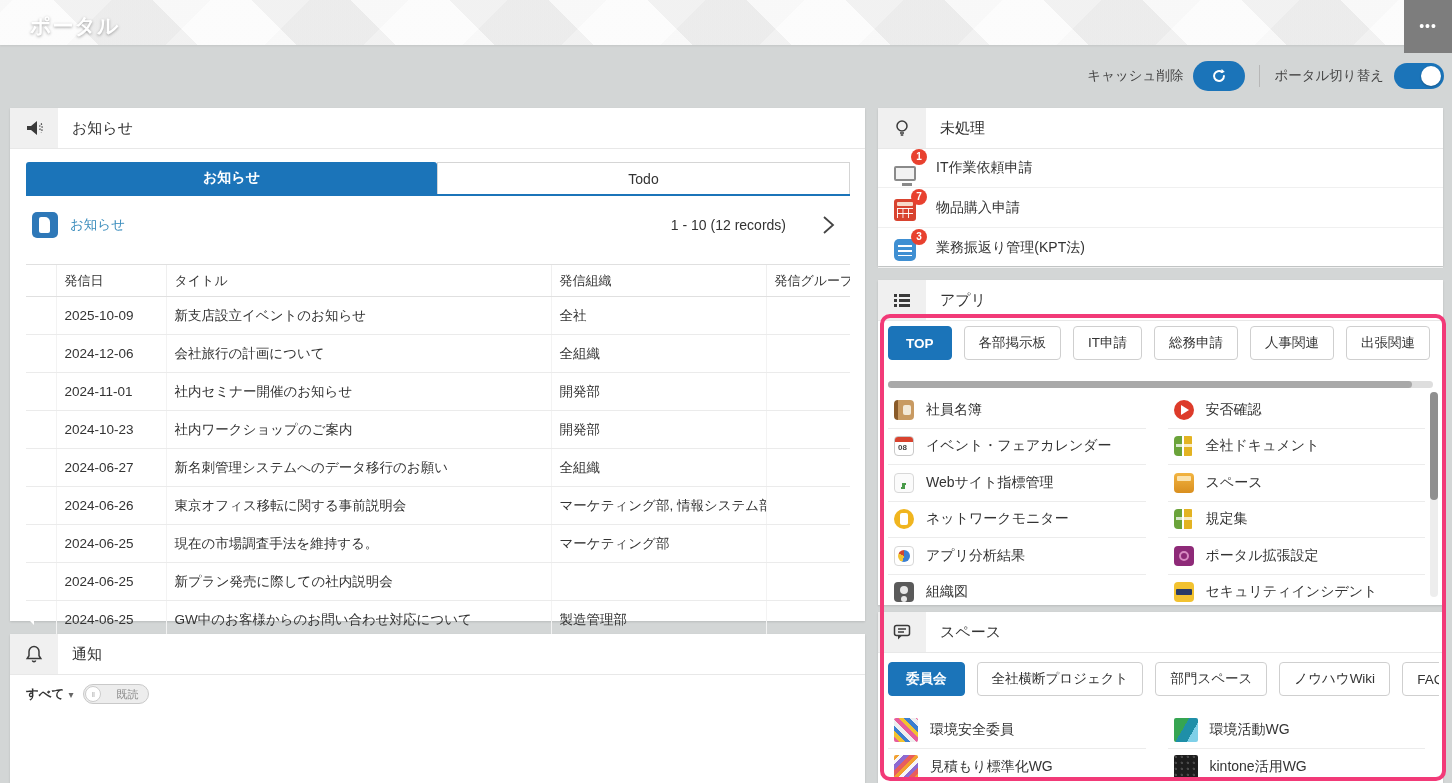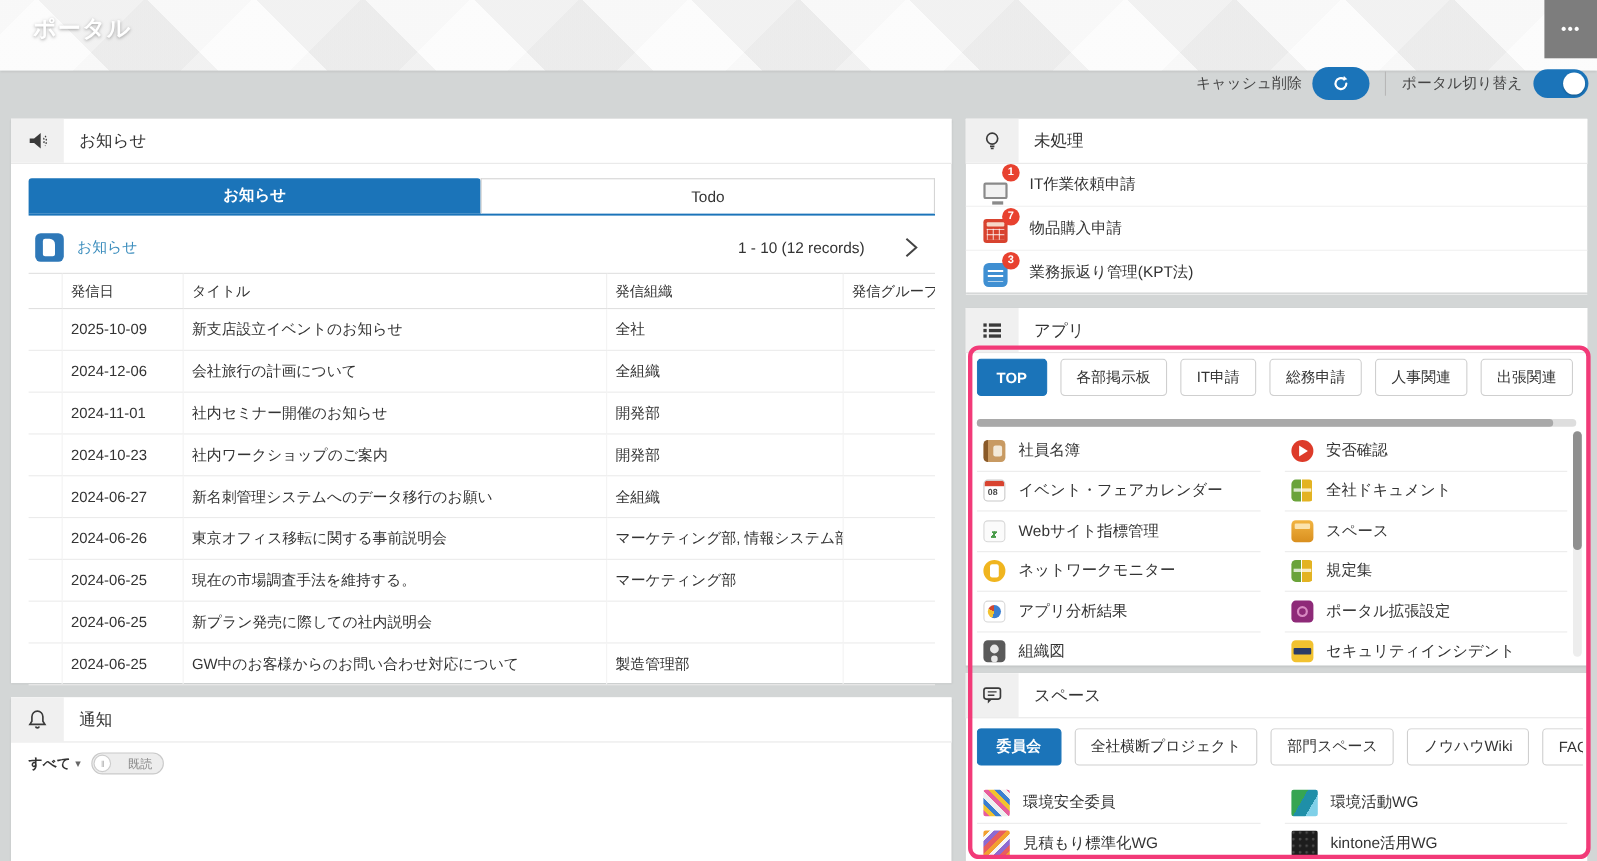--- a/index.html
+++ b/index.html
@@ -7,21 +7,21 @@
     width:1452px;height:783px;overflow:hidden;
     background:#d3d6d6;
     font-family:"Liberation Sans","DejaVu Sans",sans-serif;
     color:#333;
     -webkit-font-smoothing:antialiased;
   }
   #app{position:relative;width:1452px;height:783px;overflow:hidden;}
 
   
   .topbar{
-    position:absolute;left:0;top:0;width:1452px;height:64px;
+    position:absolute;left:0;top:0;width:1452px;height:45px;
     background:
       repeating-linear-gradient(45deg, rgba(255,255,255,.55) 0 70px, rgba(228,228,228,.35) 70px 140px),
       repeating-linear-gradient(-45deg, rgba(255,255,255,.5) 0 70px, rgba(236,236,236,.3) 70px 140px),
       #f2f2f2;
     box-shadow:0 1px 2px rgba(0,0,0,.08);
   }
   .topbar h1{
     position:absolute;left:30px;top:12px;margin:0;
     font-size:21px;font-weight:bold;color:#fff;letter-spacing:1px;
     text-shadow:0 1px 3px rgba(0,0,0,.35);
@@ -81,21 +81,21 @@
   }
   .doc-app-ico:after{
     content:"";position:absolute;left:7px;top:5px;width:11px;height:16px;background:#fff;border-radius:2px 5px 2px 2px;
   }
   .applink-label{margin-left:12px;font-size:13.5px;color:#3b8dbd;cursor:pointer;}
   .pag-wrap{margin-left:auto;display:flex;align-items:center;gap:34px;}
   .pag-text{font-size:14px;color:#333;}
   .pag-next{background:none;border:0;cursor:pointer;padding:0 14px 0 0;display:flex;align-items:center;}
 
   .news-table{
-    position:absolute;left:16px;top:140px;width:824px;border-collapse:collapse;table-layout:fixed;
+    position:absolute;left:16px;top:156px;width:824px;border-collapse:collapse;table-layout:fixed;
   }
   .news-table th{
     height:31px;font-size:13px;font-weight:normal;color:#333;text-align:left;
     border-top:1px solid #e0e0e0;border-bottom:1px solid #e0e0e0;border-left:1px solid #efefef;
     padding:0 8px;white-space:nowrap;overflow:hidden;
   }
   .news-table td{
     height:37px;font-size:13.5px;color:#333;border-bottom:1px solid #ebebeb;border-left:1px solid #f3f3f3;
     padding:0 8px;white-space:nowrap;overflow:hidden;
   }

